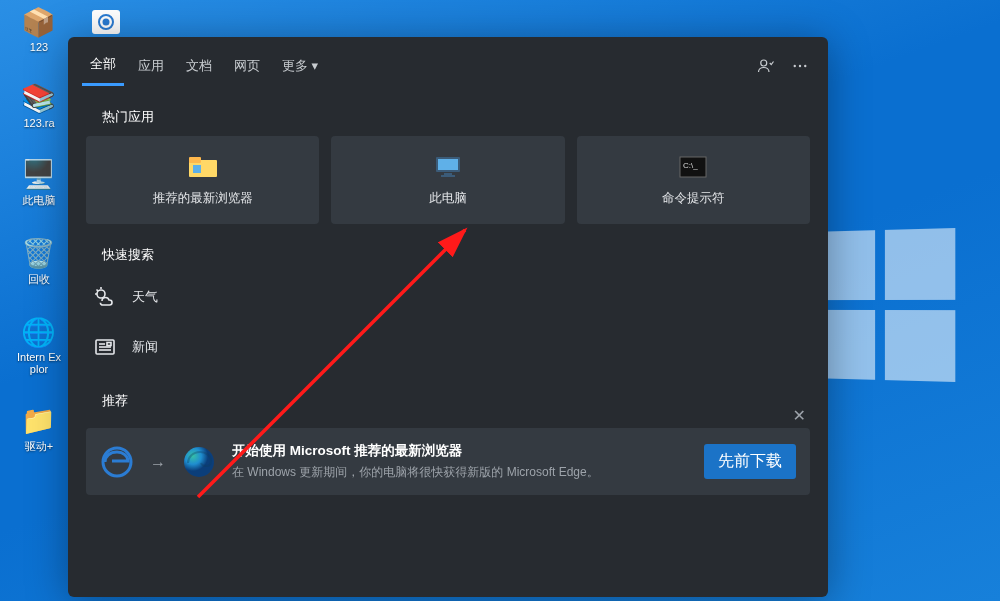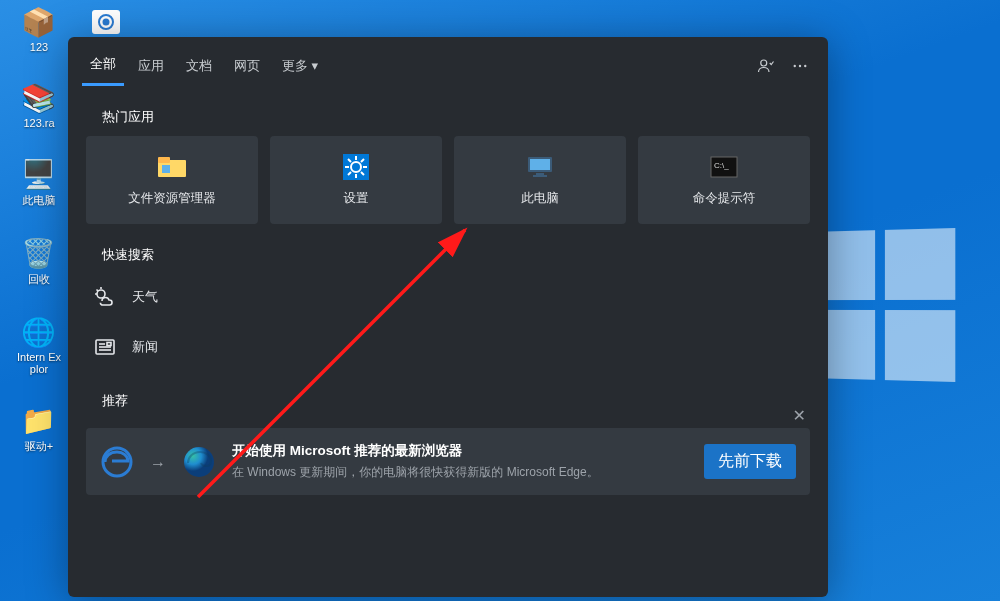--- a/index.html
+++ b/index.html
@@ -113,40 +113,21 @@
     <h3>热门应用</h3>
     <div class="tiles">
       <div class="tile">
         <div class="ticon">
           <svg width="30" height="24" viewBox="0 0 30 24">
               <rect x="1" y="5" width="28" height="17" rx="1" fill="#ffd867"></rect>
               <rect x="1" y="2" width="12" height="6" rx="1" fill="#ffb84d"></rect>
               <rect x="5" y="10" width="8" height="8" fill="#5fb0e8"></rect>
             </svg>
         </div>
-        <div class="tlabel">文件资源管理器</div>
-      </div>
-      <div class="tile">
-        <div class="ticon">
-          <svg width="26" height="26" viewBox="0 0 26 26">
-              <rect width="26" height="26" fill="#0078d7"></rect>
-              <circle cx="13" cy="13" r="5" fill="none" stroke="#fff" stroke-width="2"></circle>
-              <g stroke="#fff" stroke-width="2">
-                <line x1="13" y1="2" x2="13" y2="6"></line>
-                <line x1="13" y1="20" x2="13" y2="24"></line>
-                <line x1="2" y1="13" x2="6" y2="13"></line>
-                <line x1="20" y1="13" x2="24" y2="13"></line>
-                <line x1="5" y1="5" x2="8" y2="8"></line>
-                <line x1="18" y1="18" x2="21" y2="21"></line>
-                <line x1="5" y1="21" x2="8" y2="18"></line>
-                <line x1="18" y1="8" x2="21" y2="5"></line>
-              </g>
-            </svg>
-        </div>
-        <div class="tlabel">设置</div>
+        <div class="tlabel">推荐的最新浏览器</div>
       </div>
       <div class="tile">
         <div class="ticon">
           <svg width="30" height="24" viewBox="0 0 30 24">
               <rect x="3" y="2" width="24" height="15" rx="1" fill="#3b5b78"></rect>
               <rect x="5" y="4" width="20" height="11" fill="#5fb0e8"></rect>
               <rect x="11" y="18" width="8" height="2" fill="#3b5b78"></rect>
               <rect x="8" y="20" width="14" height="2" fill="#3b5b78"></rect>
             </svg>
         </div>

